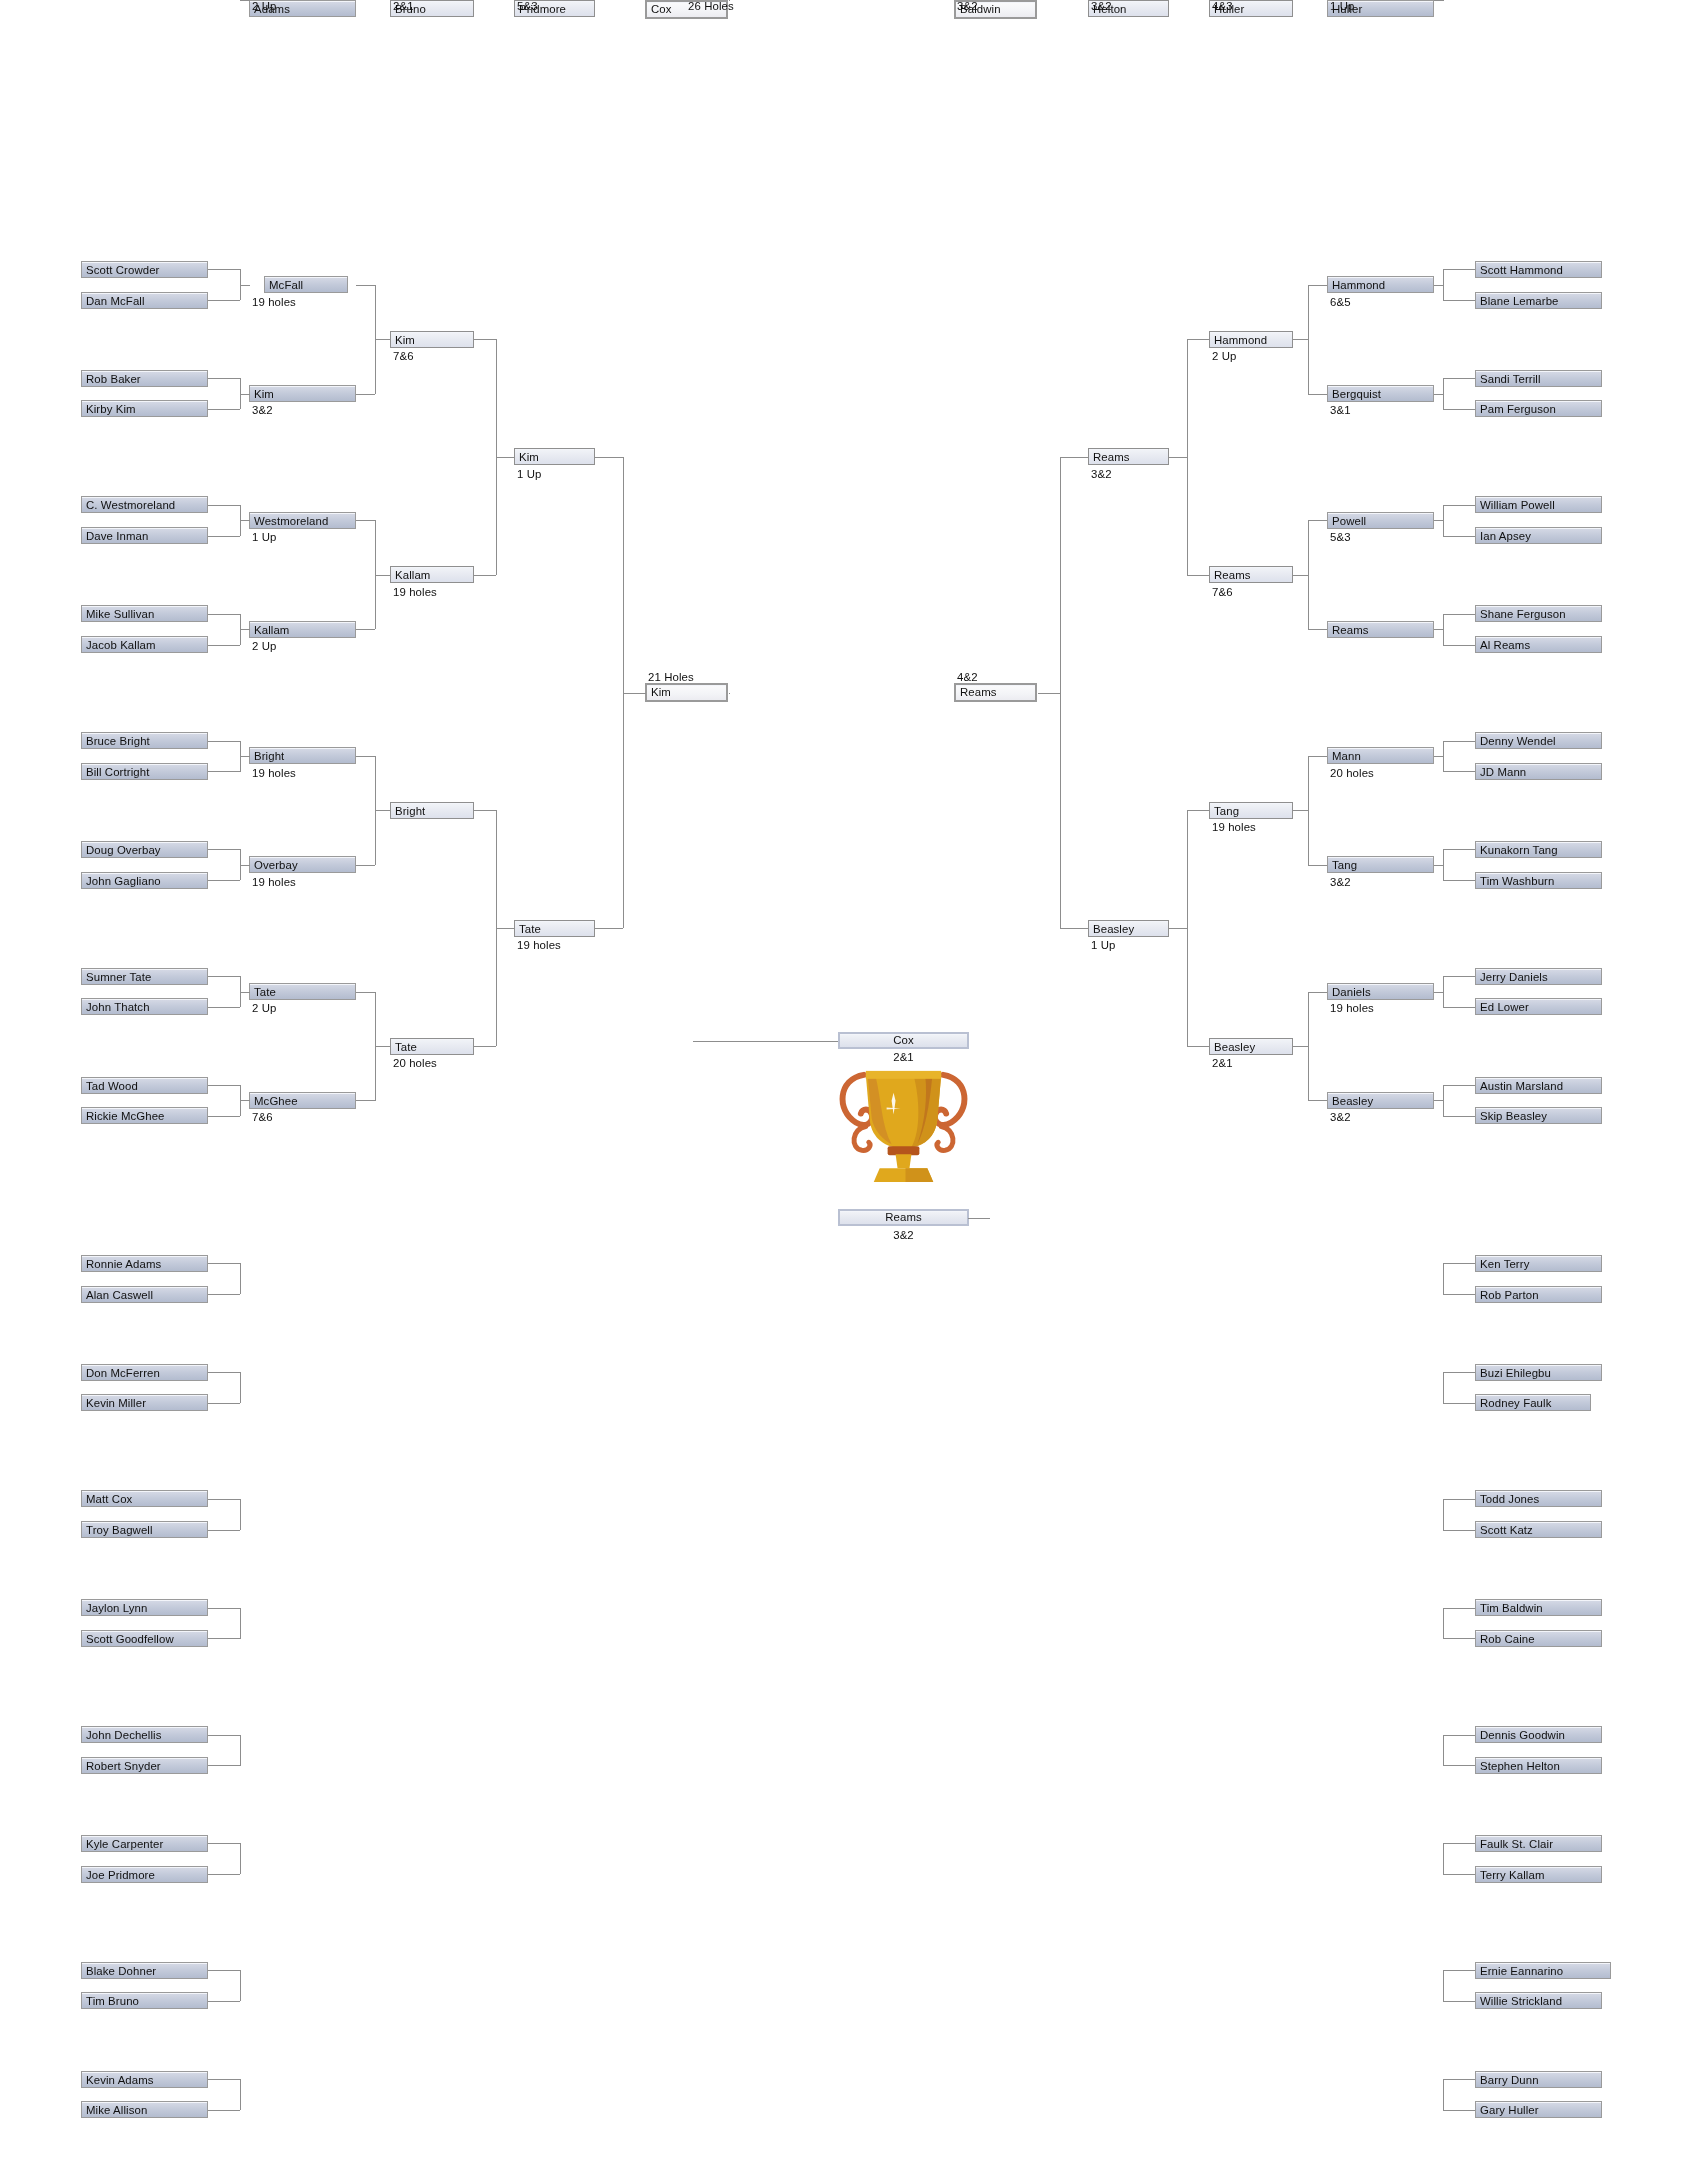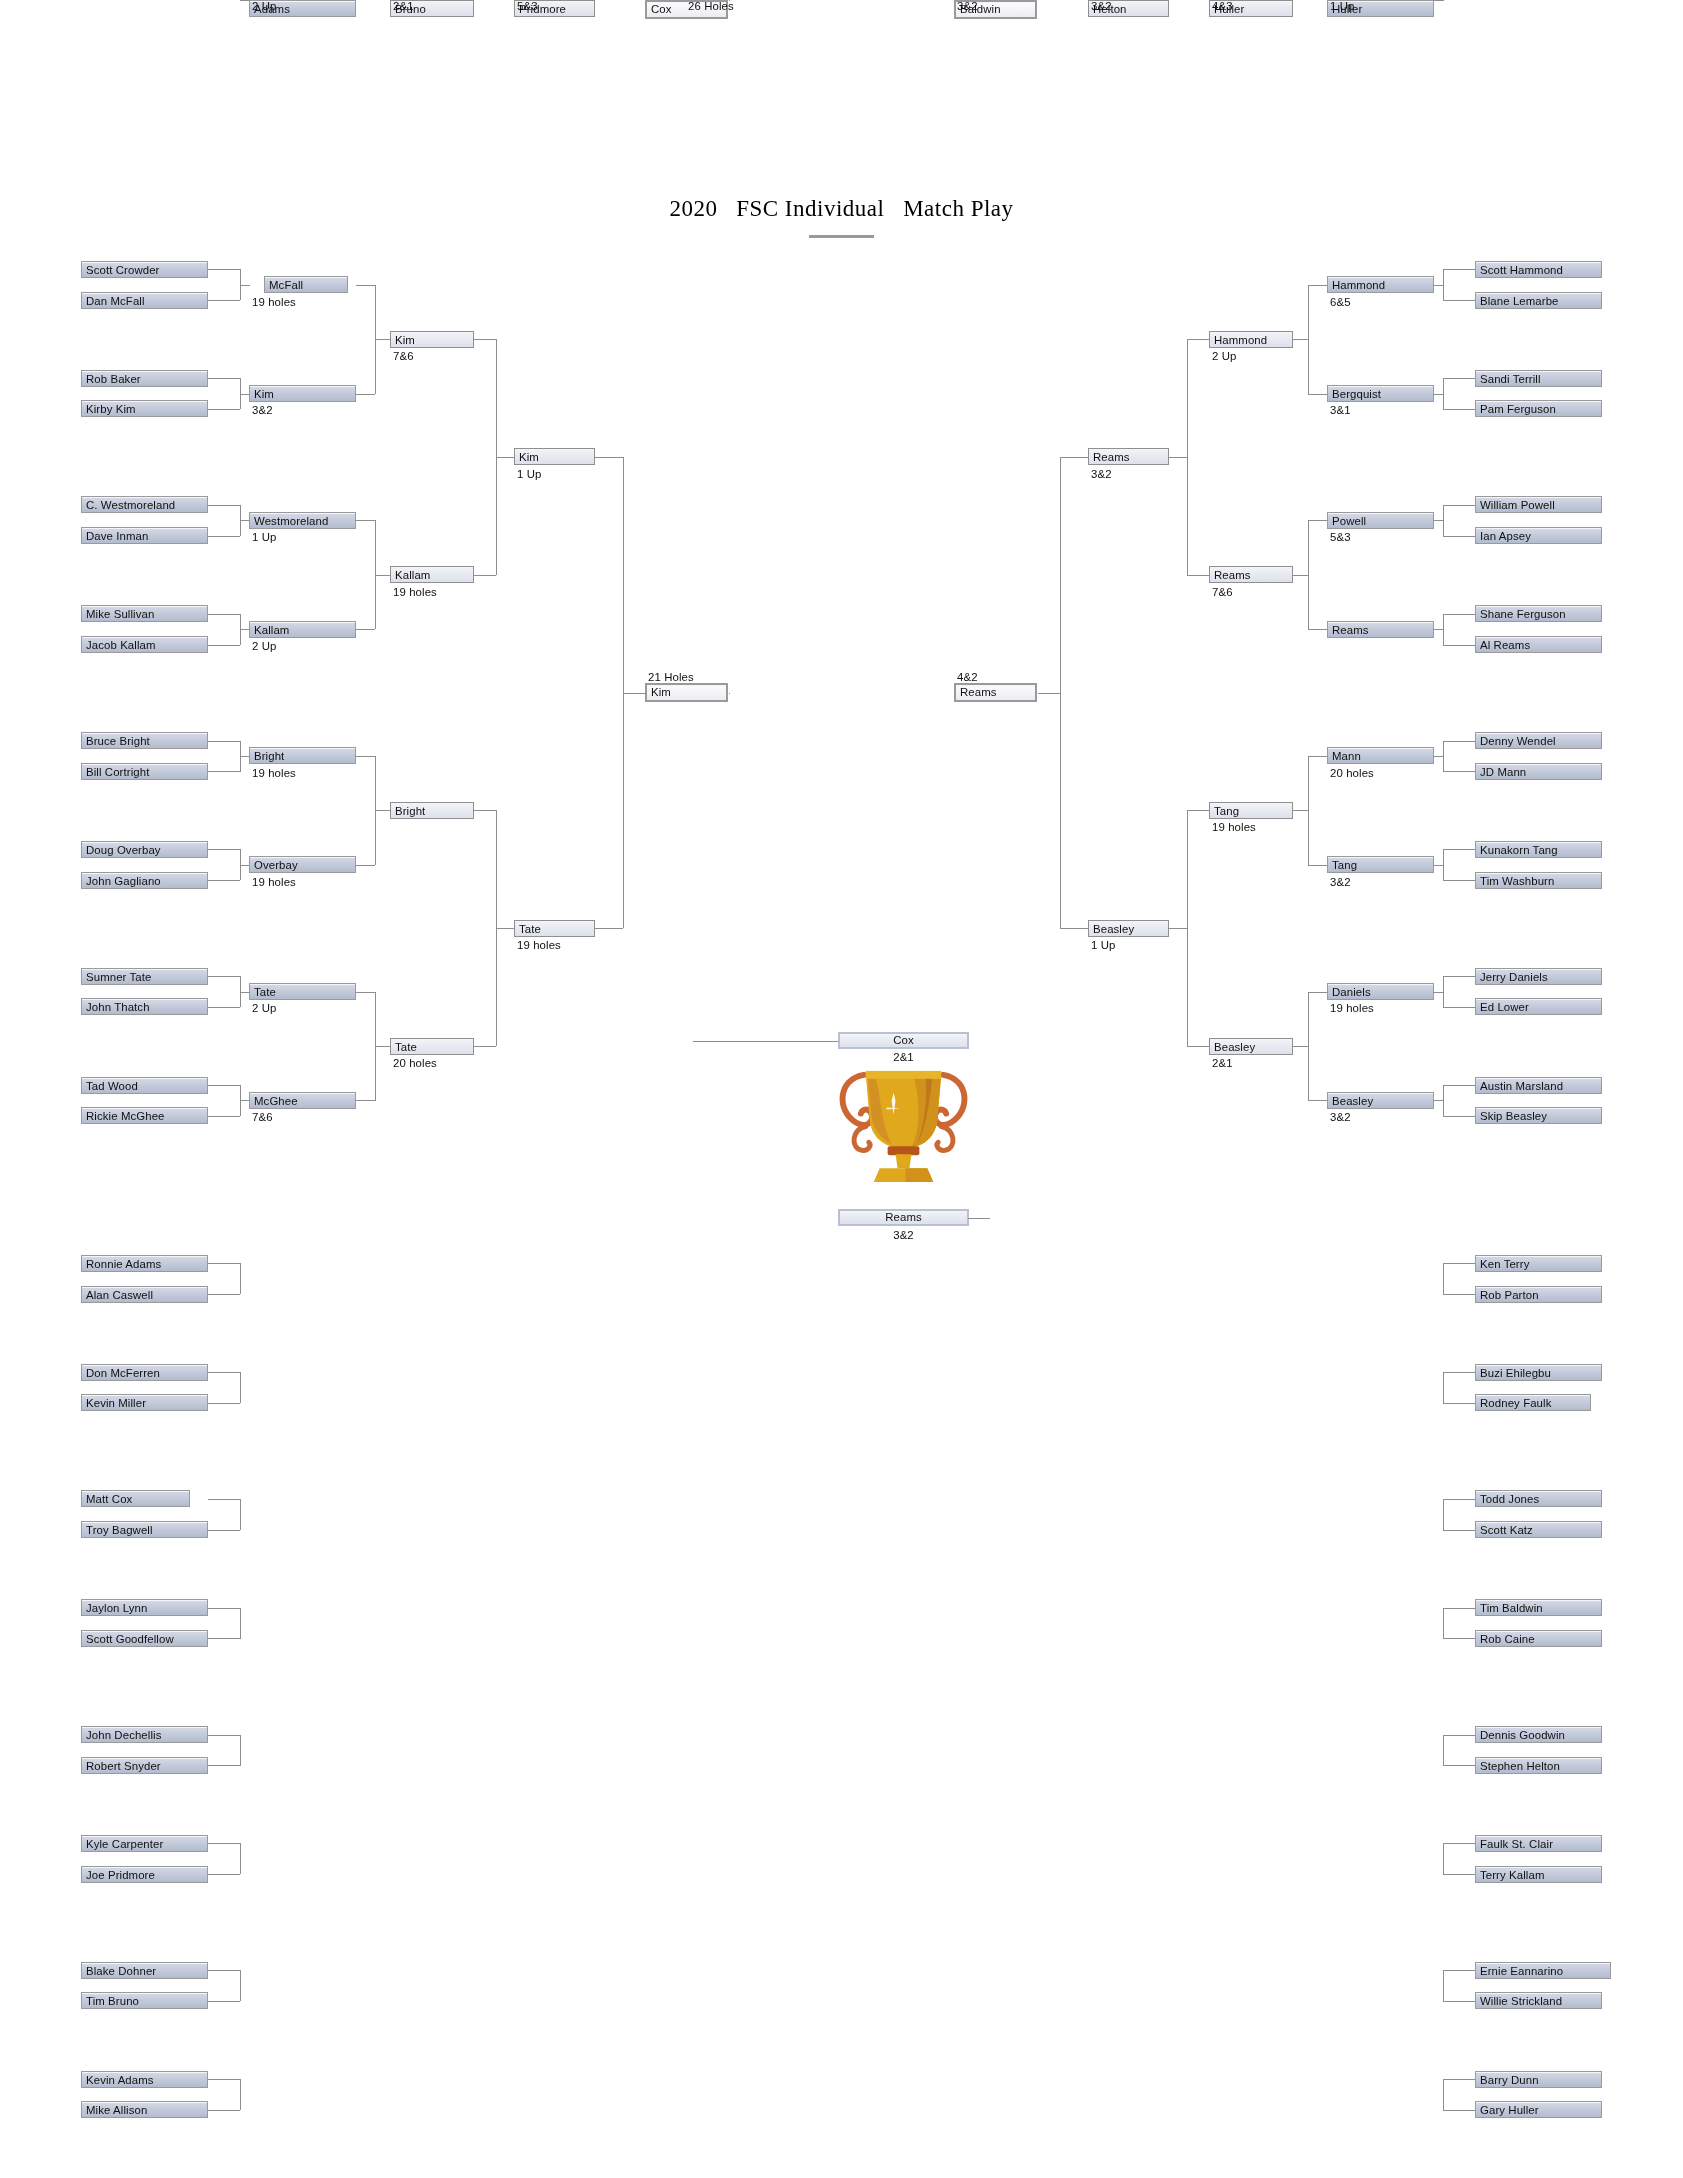--- a/index.html
+++ b/index.html
@@ -85,24 +85,20 @@
     top: 1057px;
     width: 147px;
     height: 127px;
   }
 </style>
 </head>
 <body>
 
 <div id="page">
 
-  <div id="title-block">
-    <div id="title-text">2020   FSC Individual   Match Play</div>
-    <div id="title-rule"></div>
-  </div>
 
   <div id="trophy">
     <svg viewBox="0 0 148 128" width="147" height="127" aria-hidden="true">
 
       <path d="M34 18 C8 22 6 54 26 66 C36 72 44 66 42 58 C40 51 32 52 31 57" fill="none" stroke="#cc6633" stroke-width="6" stroke-linecap="round"></path>
       <path d="M36 70 C22 72 20 92 32 94 C39 95 42 89 39 86" fill="none" stroke="#cc6633" stroke-width="5" stroke-linecap="round"></path>
 
       <path d="M114 18 C140 22 142 54 122 66 C112 72 104 66 106 58 C108 51 116 52 117 57" fill="none" stroke="#cc6633" stroke-width="6" stroke-linecap="round"></path>
       <path d="M112 70 C126 72 128 92 116 94 C109 95 106 89 109 86" fill="none" stroke="#cc6633" stroke-width="5" stroke-linecap="round"></path>
 
@@ -137,21 +133,21 @@
     <div class="pbox dark" style="left: 81px; top: 841px; width: 127px;">Doug Overbay</div>
     <div class="pbox dark" style="left: 81px; top: 872px; width: 127px;">John Gagliano</div>
     <div class="pbox dark" style="left: 81px; top: 968px; width: 127px;">Sumner Tate</div>
     <div class="pbox dark" style="left: 81px; top: 998px; width: 127px;">John Thatch</div>
     <div class="pbox dark" style="left: 81px; top: 1077px; width: 127px;">Tad Wood</div>
     <div class="pbox dark" style="left: 81px; top: 1107px; width: 127px;">Rickie McGhee</div>
     <div class="pbox dark" style="left: 81px; top: 1255px; width: 127px;">Ronnie Adams</div>
     <div class="pbox dark" style="left: 81px; top: 1286px; width: 127px;">Alan Caswell</div>
     <div class="pbox dark" style="left: 81px; top: 1364px; width: 127px;">Don McFerren</div>
     <div class="pbox dark" style="left: 81px; top: 1394px; width: 127px;">Kevin Miller</div>
-    <div class="pbox dark" style="left: 81px; top: 1490px; width: 109px;">Matt Cox</div>
+    <div class="pbox dark" style="left: 81px; top: 1490px; width: 127px;">Matt Cox</div>
     <div class="pbox dark" style="left: 81px; top: 1521px; width: 127px;">Troy Bagwell</div>
     <div class="pbox dark" style="left: 81px; top: 1599px; width: 127px;">Jaylon Lynn</div>
     <div class="pbox dark" style="left: 81px; top: 1630px; width: 127px;">Scott Goodfellow</div>
     <div class="pbox dark" style="left: 81px; top: 1726px; width: 127px;">John Dechellis</div>
     <div class="pbox dark" style="left: 81px; top: 1757px; width: 127px;">Robert Snyder</div>
     <div class="pbox dark" style="left: 81px; top: 1835px; width: 127px;">Kyle Carpenter</div>
     <div class="pbox dark" style="left: 81px; top: 1866px; width: 127px;">Joe Pridmore</div>
     <div class="pbox dark" style="left: 81px; top: 1962px; width: 127px;">Blake Dohner</div>
     <div class="pbox dark" style="left: 81px; top: 1992px; width: 127px;">Tim Bruno</div>
     <div class="pbox dark" style="left: 81px; top: 2071px; width: 127px;">Kevin Adams</div>

